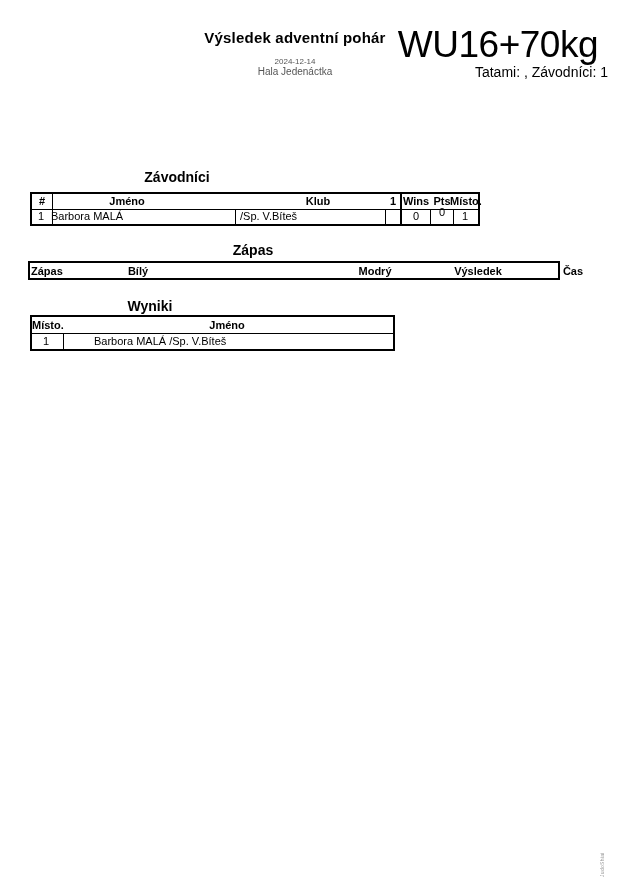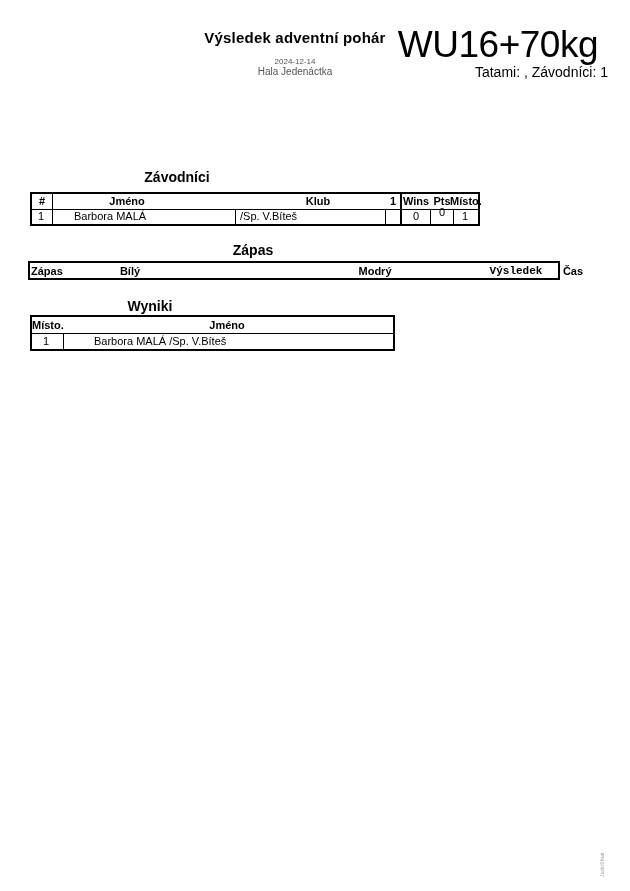--- a/index.html
+++ b/index.html
@@ -95,35 +95,35 @@
 
   <div class="cell hdr ctr" style="left:10px; top:0;">#</div>
   <div class="cell hdr ctr" style="left:95px; top:0;">Jméno</div>
   <div class="cell hdr ctr" style="left:286px; top:0;">Klub</div>
   <div class="cell hdr ctr" style="left:361px; top:0;">1</div>
   <div class="cell hdr ctr" style="left:384px; top:0;">Wins</div>
   <div class="cell hdr ctr" style="left:410px; top:0;">Pts</div>
   <div class="cell hdr ctr" style="left:434px; top:0;">Místo.</div>
 
   <div class="cell ctr" style="left:9px; top:15px;">1</div>
-  <div class="cell" style="left:42px; top:15px;">Barbora MALÁ</div>
+  <div class="cell" style="left:19px; top:15px;">Barbora MALÁ</div>
   <div class="cell" style="left:208px; top:15px;">/Sp. V.Bíteš</div>
   <div class="cell ctr" style="left:360px; top:15px;"></div>
   <div class="cell ctr" style="left:384px; top:15px;">0</div>
   <div class="cell ctr" style="left:410px; top:11px;">0</div>
   <div class="cell ctr" style="left:433px; top:15px;">1</div>
 </div>
 
 <div class="abs section-title title-zapas">Zápas</div>
 
 <div class="abs tbl tbl-zapas">
   <div class="cell hdr lh16" style="left:1px; top:0;">Zápas</div>
-  <div class="cell hdr lh16 ctr" style="left:100px; top:0;">Bílý</div>
+  <div class="cell hdr lh16 ctr" style="left:108px; top:0;">Bílý</div>
   <div class="cell hdr lh16 ctr" style="left:345px; top:0;">Modrý</div>
-  <div class="cell hdr lh16 ctr" style="left:486px; top:0;font-family:Liberation Mono, monospace;">Výsledek</div>
+  <div class="cell hdr lh16 ctr" style="left:448px; top:0;">Výsledek</div>
   <div class="cell hdr lh16 ctr" style="left:510px; top:0;margin-left:33px;">Čas</div>
 </div>
 
 <div class="abs section-title title-wyniki">Wyniki</div>
 
 <div class="abs tbl tbl-wyniki">
   <div class="hline" style="top:16px;"></div>
   <div class="vline" style="left:31px; top:16px; height:16px;"></div>
 
   <div class="cell hdr lh16" style="left:0; top:0;">Místo.</div>

